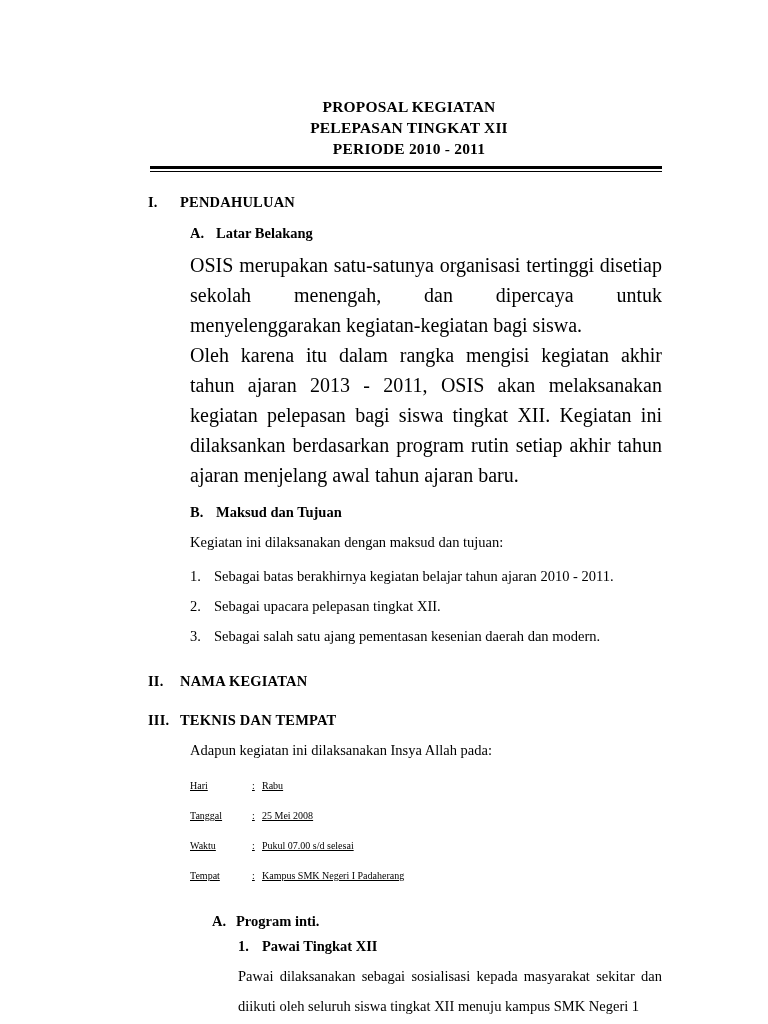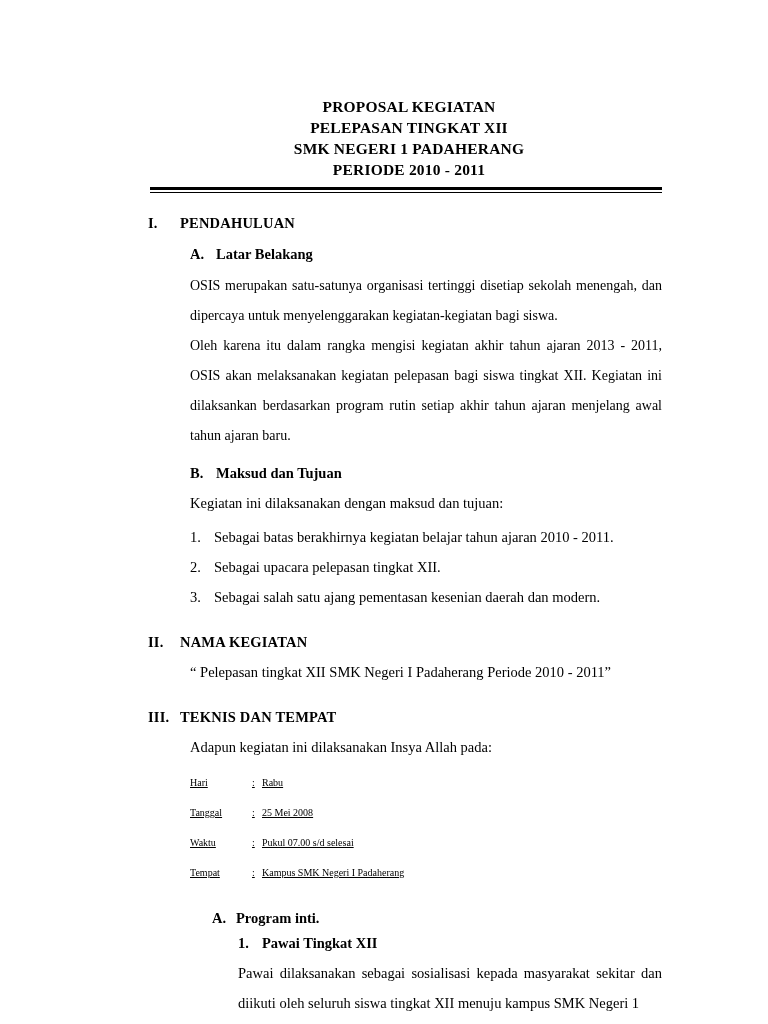--- a/index.html
+++ b/index.html
@@ -66,21 +66,21 @@
   .sub-head {
     font-weight: bold;
     font-size: 14.5px;
     display: flex;
   }
   .sub-head .lbl {
     width: 26px;
     flex: 0 0 26px;
   }
   .para {
-    font-size: 14px;
+    font-size: 20px;
     line-height: 30px;
     text-align: justify;
     margin-top: 8px;
     padding-left: 42px;
     padding-right: 0;
   }
   .para.tight { margin-top: 0; }
   .sec-body {
     font-size: 14.5px;
     line-height: 30px;
@@ -137,21 +137,20 @@
   }
 </style>
 </head>
 <body>
 
 <div class="page">
 
   <div class="doc-title">
     <div>PROPOSAL KEGIATAN</div>
     <div>PELEPASAN TINGKAT XII</div>
-    <div>SMK NEGERI 1 PADAHERANG</div>
     <div>PERIODE 2010 - 2011</div>
   </div>
 
   <div class="title-rule">
     <div class="thick"></div>
     <div class="thin"></div>
   </div>
 
   <div class="section">
     <div class="sec-head">
@@ -190,21 +189,20 @@
         <span>Sebagai salah satu ajang pementasan kesenian daerah dan modern.</span>
       </div>
     </div>
   </div>
 
   <div class="section">
     <div class="sec-head">
       <span class="num">II.</span>
       <span>NAMA KEGIATAN</span>
     </div>
-    <div class="sec-body">“ Pelepasan tingkat XII SMK Negeri  I Padaherang Periode 2010 - 2011”</div>
   </div>
 
   <div class="section">
     <div class="sec-head">
       <span class="num">III.</span>
       <span>TEKNIS DAN TEMPAT</span>
     </div>
     <div class="sec-body">Adapun kegiatan ini dilaksanakan Insya Allah pada:</div>
     <div class="sec-body">
       <div class="kv">

